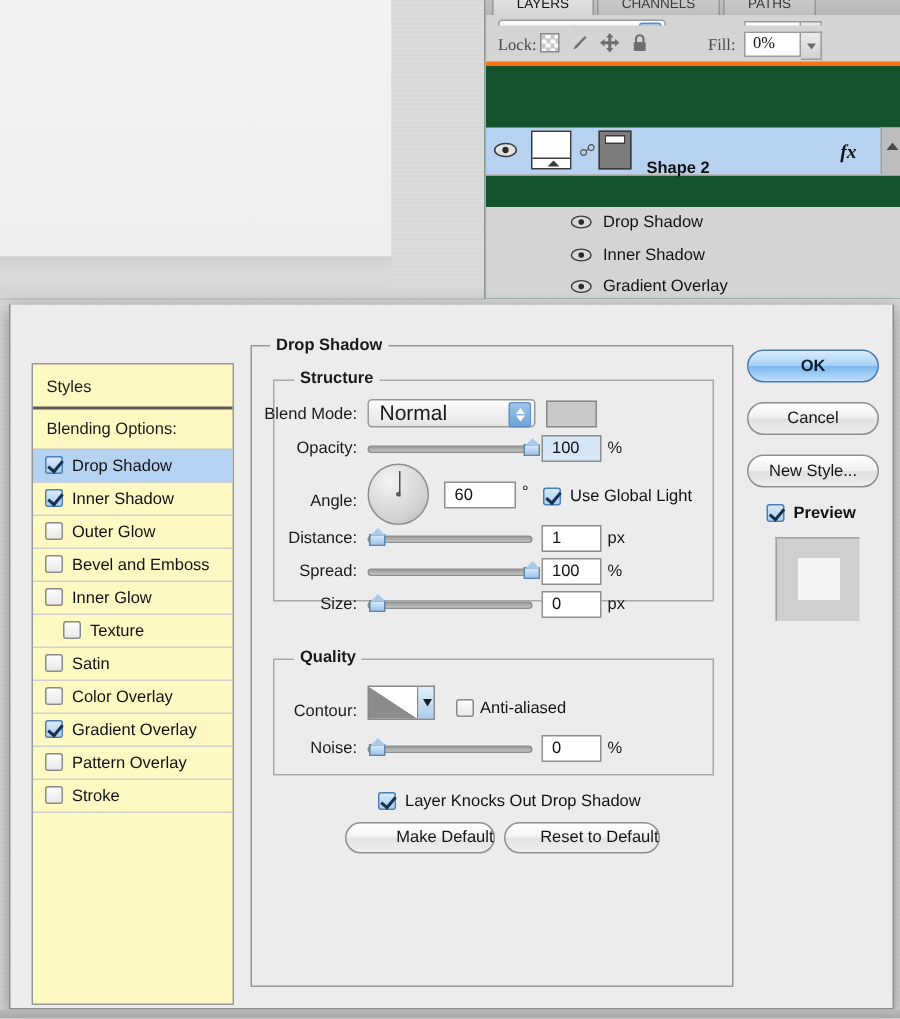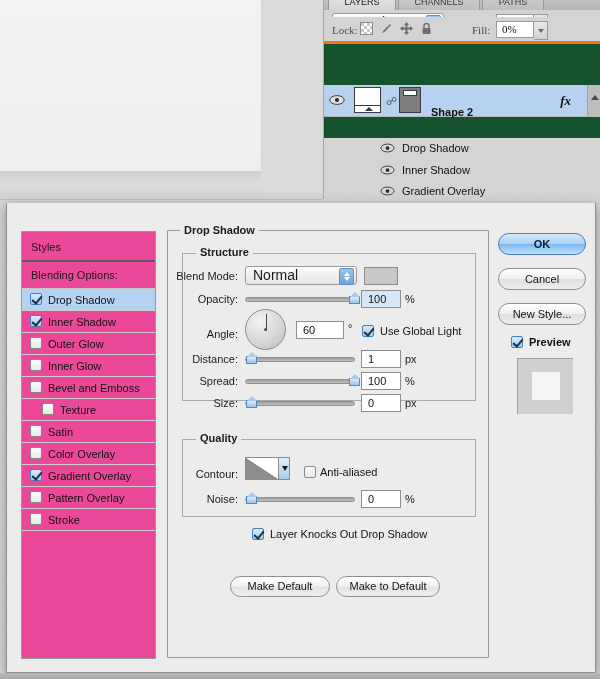--- a/index.html
+++ b/index.html
@@ -85,22 +85,22 @@
   
   #dialog{position:absolute;left:6px;top:203px;width:588px;height:469px;
     background:#ececec;border:1px solid #8e8e8e;border-top:none;
     box-shadow:0 3px 10px rgba(0,0,0,.35);}
   #titlebar{position:absolute;left:6px;top:203px;width:588px;height:22px;
     background:linear-gradient(180deg,#d7d7d7 0%,#bcbcbc 100%);
     border:1px solid #8e8e8e;border-bottom:1px solid #9c9c9c;box-sizing:border-box;
     text-align:center;line-height:21px;font-size:12px;font-weight:bold;color:#2b2b2b;}
 
   
-  #styleslist{position:absolute;left:14px;top:28px;width:135px;height:428px;
-    background:#ec4899;border:1px solid #999;box-sizing:border-box;}
+  #styleslist{position:absolute;left:14px;top:39px;width:135px;height:428px;
+    background:#fef9c3;border:1px solid #999;box-sizing:border-box;}
   .sl-head{height:30px;line-height:30px;padding-left:9px;font-size:11px;color:#1a1a1a;
     border-bottom:2px solid #5a5a5a;box-sizing:border-box;}
   .sl-blend{height:27px;line-height:27px;padding-left:9px;font-size:11px;color:#1a1a1a;
     border-bottom:1px solid #c6c6c6;box-sizing:border-box;}
   .sl-item{height:22px;line-height:22px;font-size:11px;color:#111;position:relative;
     border-bottom:1px solid #cfcfcf;box-sizing:border-box;padding-left:26px;}
   .sl-item.sub{padding-left:38px;}
   .sl-item.sel{background:#b4d2f2;}
   .cb{position:absolute;width:12px;height:12px;border:1px solid #8a8a8a;border-radius:2px;
     background:linear-gradient(180deg,#fdfdfd,#e8e8e8);box-sizing:border-box;}
@@ -146,21 +146,21 @@
   .ckrow{position:absolute;font-size:11px;color:#111;line-height:13px;padding-left:18px;}
   .ckrow > .cb{left:0;top:0;}
   #contourThumb{position:absolute;width:34px;height:23px;border:1px solid #8a8a8a;box-sizing:border-box;
     background:linear-gradient(to top right,#8c8c8c 0%,#8c8c8c 49.5%,#ffffff 50.5%,#ffffff 100%);}
   #contourArrowBtn{position:absolute;width:11px;height:23px;border:1px solid #8a8a8a;border-left:none;
     background:linear-gradient(180deg,#dff0fd,#a9cdee);box-sizing:border-box;}
   #contourArrowBtn:after{content:"";position:absolute;left:3px;top:8px;
     border-left:3px solid transparent;border-right:3px solid transparent;border-top:5px solid #1c1c1c;}
   .wbtn{position:absolute;border:1px solid #8f8f8f;border-radius:11px;
     background:linear-gradient(180deg,#ffffff 0%,#f2f2f2 48%,#e3e3e3 52%,#efefef 100%);
-    font-size:11px;color:#141414;text-align:center;box-sizing:border-box;margin-top:28px;}
+    font-size:11px;color:#141414;text-align:right;box-sizing:border-box;}
   #bottomStrip{position:absolute;left:0;top:673px;width:600px;height:6px;
     background:linear-gradient(180deg,#b9b9b9,#a8a8a8);}
 </style>
 </head>
 <body>
 
 <div id="desktop">
   <div id="canvasdoc"></div>
   <div id="canvasShadowBottom"></div>
   <div id="canvasRightStrip"></div>
@@ -277,25 +277,25 @@
     <div class="sl-item">
       <span class="cb on"></span>
       <span>Inner Shadow</span>
     </div>
     <div class="sl-item">
       <span class="cb"></span>
       <span>Outer Glow</span>
     </div>
     <div class="sl-item">
       <span class="cb"></span>
+      <span>Bevel and Emboss</span>
+    </div>
+    <div class="sl-item">
+      <span class="cb"></span>
       <span>Inner Glow</span>
-    </div>
-    <div class="sl-item">
-      <span class="cb"></span>
-      <span>Bevel and Emboss</span>
     </div>
     <div class="sl-item sub">
       <span class="cb"></span>
       <span>Texture</span>
     </div>
     <div class="sl-item">
       <span class="cb"></span>
       <span>Satin</span>
     </div>
     <div class="sl-item">
@@ -381,21 +381,21 @@
     <div class="track" style="left:77px;top:266px;width:110px;"></div>
     <div class="thumb" style="left:78px;top:262px;"></div>
     <div class="fieldbox" style="left:193px;top:259px;width:40px;height:18px;">0</div>
     <div class="unit" style="left:237px;top:262px;">%</div>
 
     <div class="ckrow" style="left:84px;top:297px;">
       <span class="cb on"></span>
       <span>Layer Knocks Out Drop Shadow</span>
     </div>
     <div class="wbtn" style="left:62px;top:317px;width:100px;height:21px;line-height:19px;">Make Default</div>
-    <div class="wbtn" style="left:168px;top:317px;width:104px;height:21px;line-height:19px;">Make to Default</div>
+    <div class="wbtn" style="left:168px;top:317px;width:104px;height:21px;line-height:19px;">Reset to Default</div>
   </div>
 
   <div class="btn primary" style="left:491px;top:30px;width:88px;height:22px;line-height:20px;font-weight:bold;">OK</div>
   <div class="btn" style="left:491px;top:65px;width:88px;height:22px;line-height:20px;">Cancel</div>
   <div class="btn" style="left:491px;top:100px;width:88px;height:22px;line-height:20px;">New Style...</div>
   <div class="ckrow" style="left:504px;top:133px;">
     <span class="cb on"></span>
     <span style="font-weight:bold;">Preview</span>
   </div>
   <div id="previewBox" style="left:510px;top:155px;width:55px;height:55px;">

